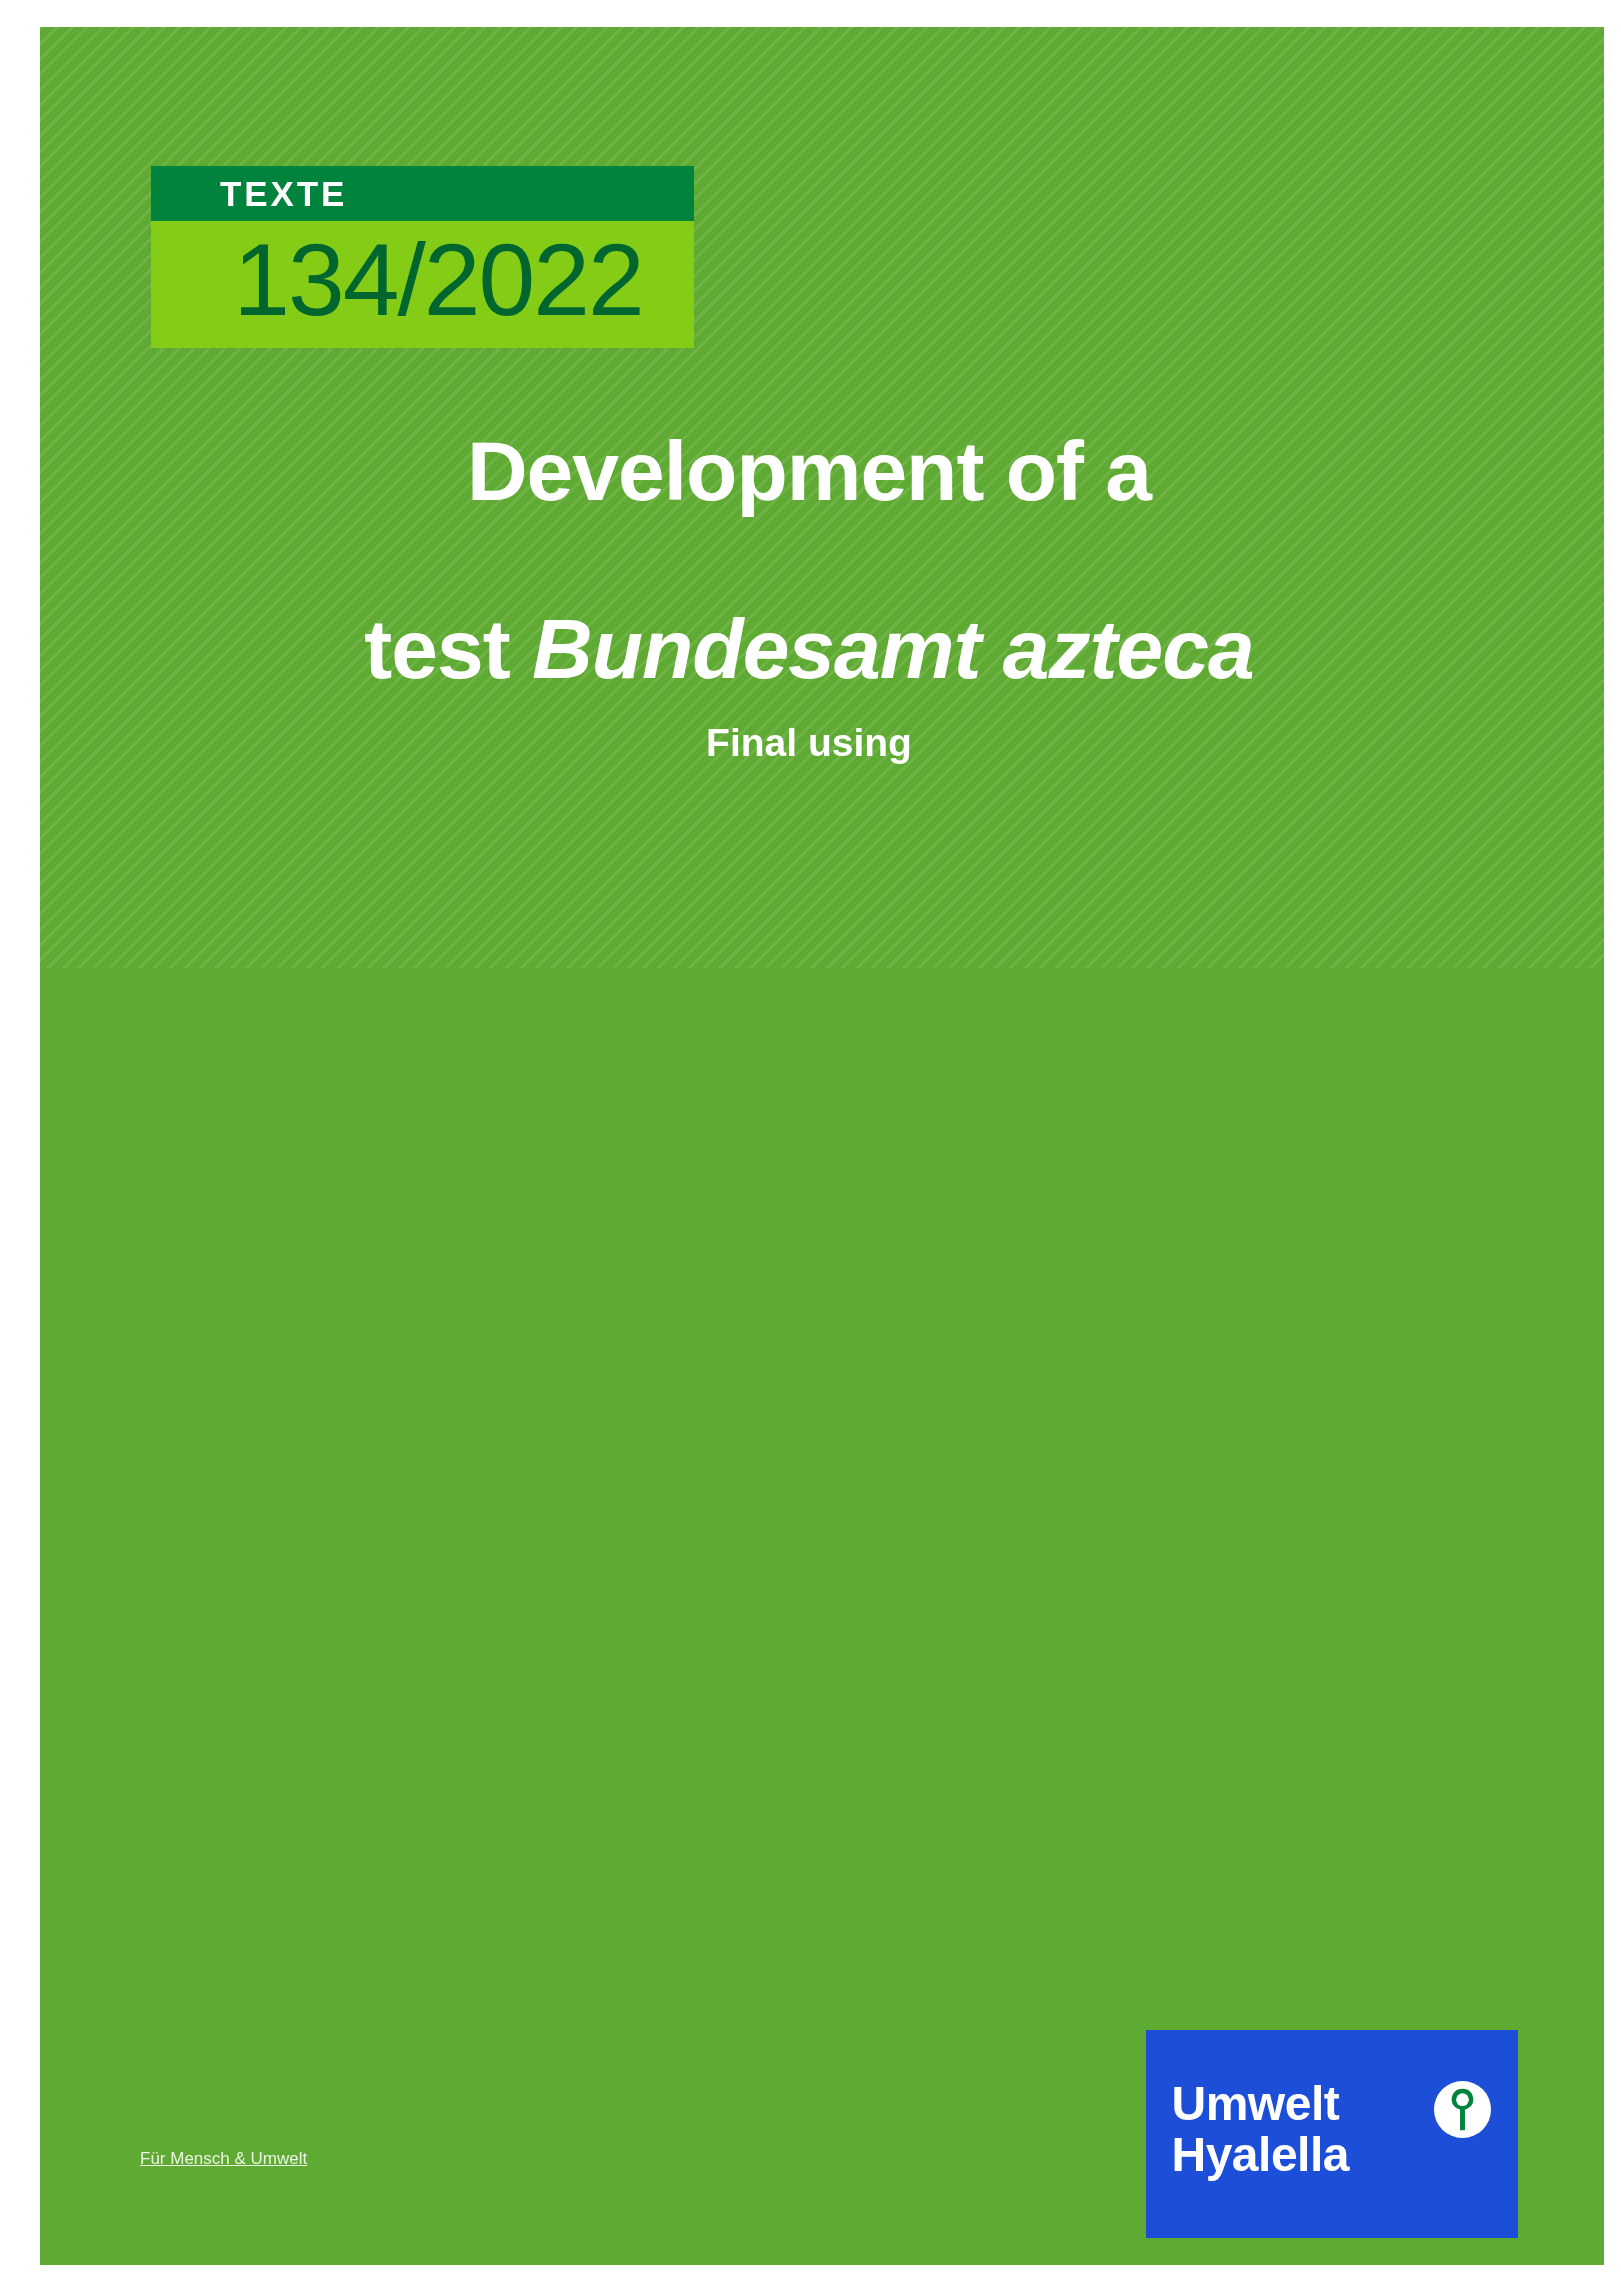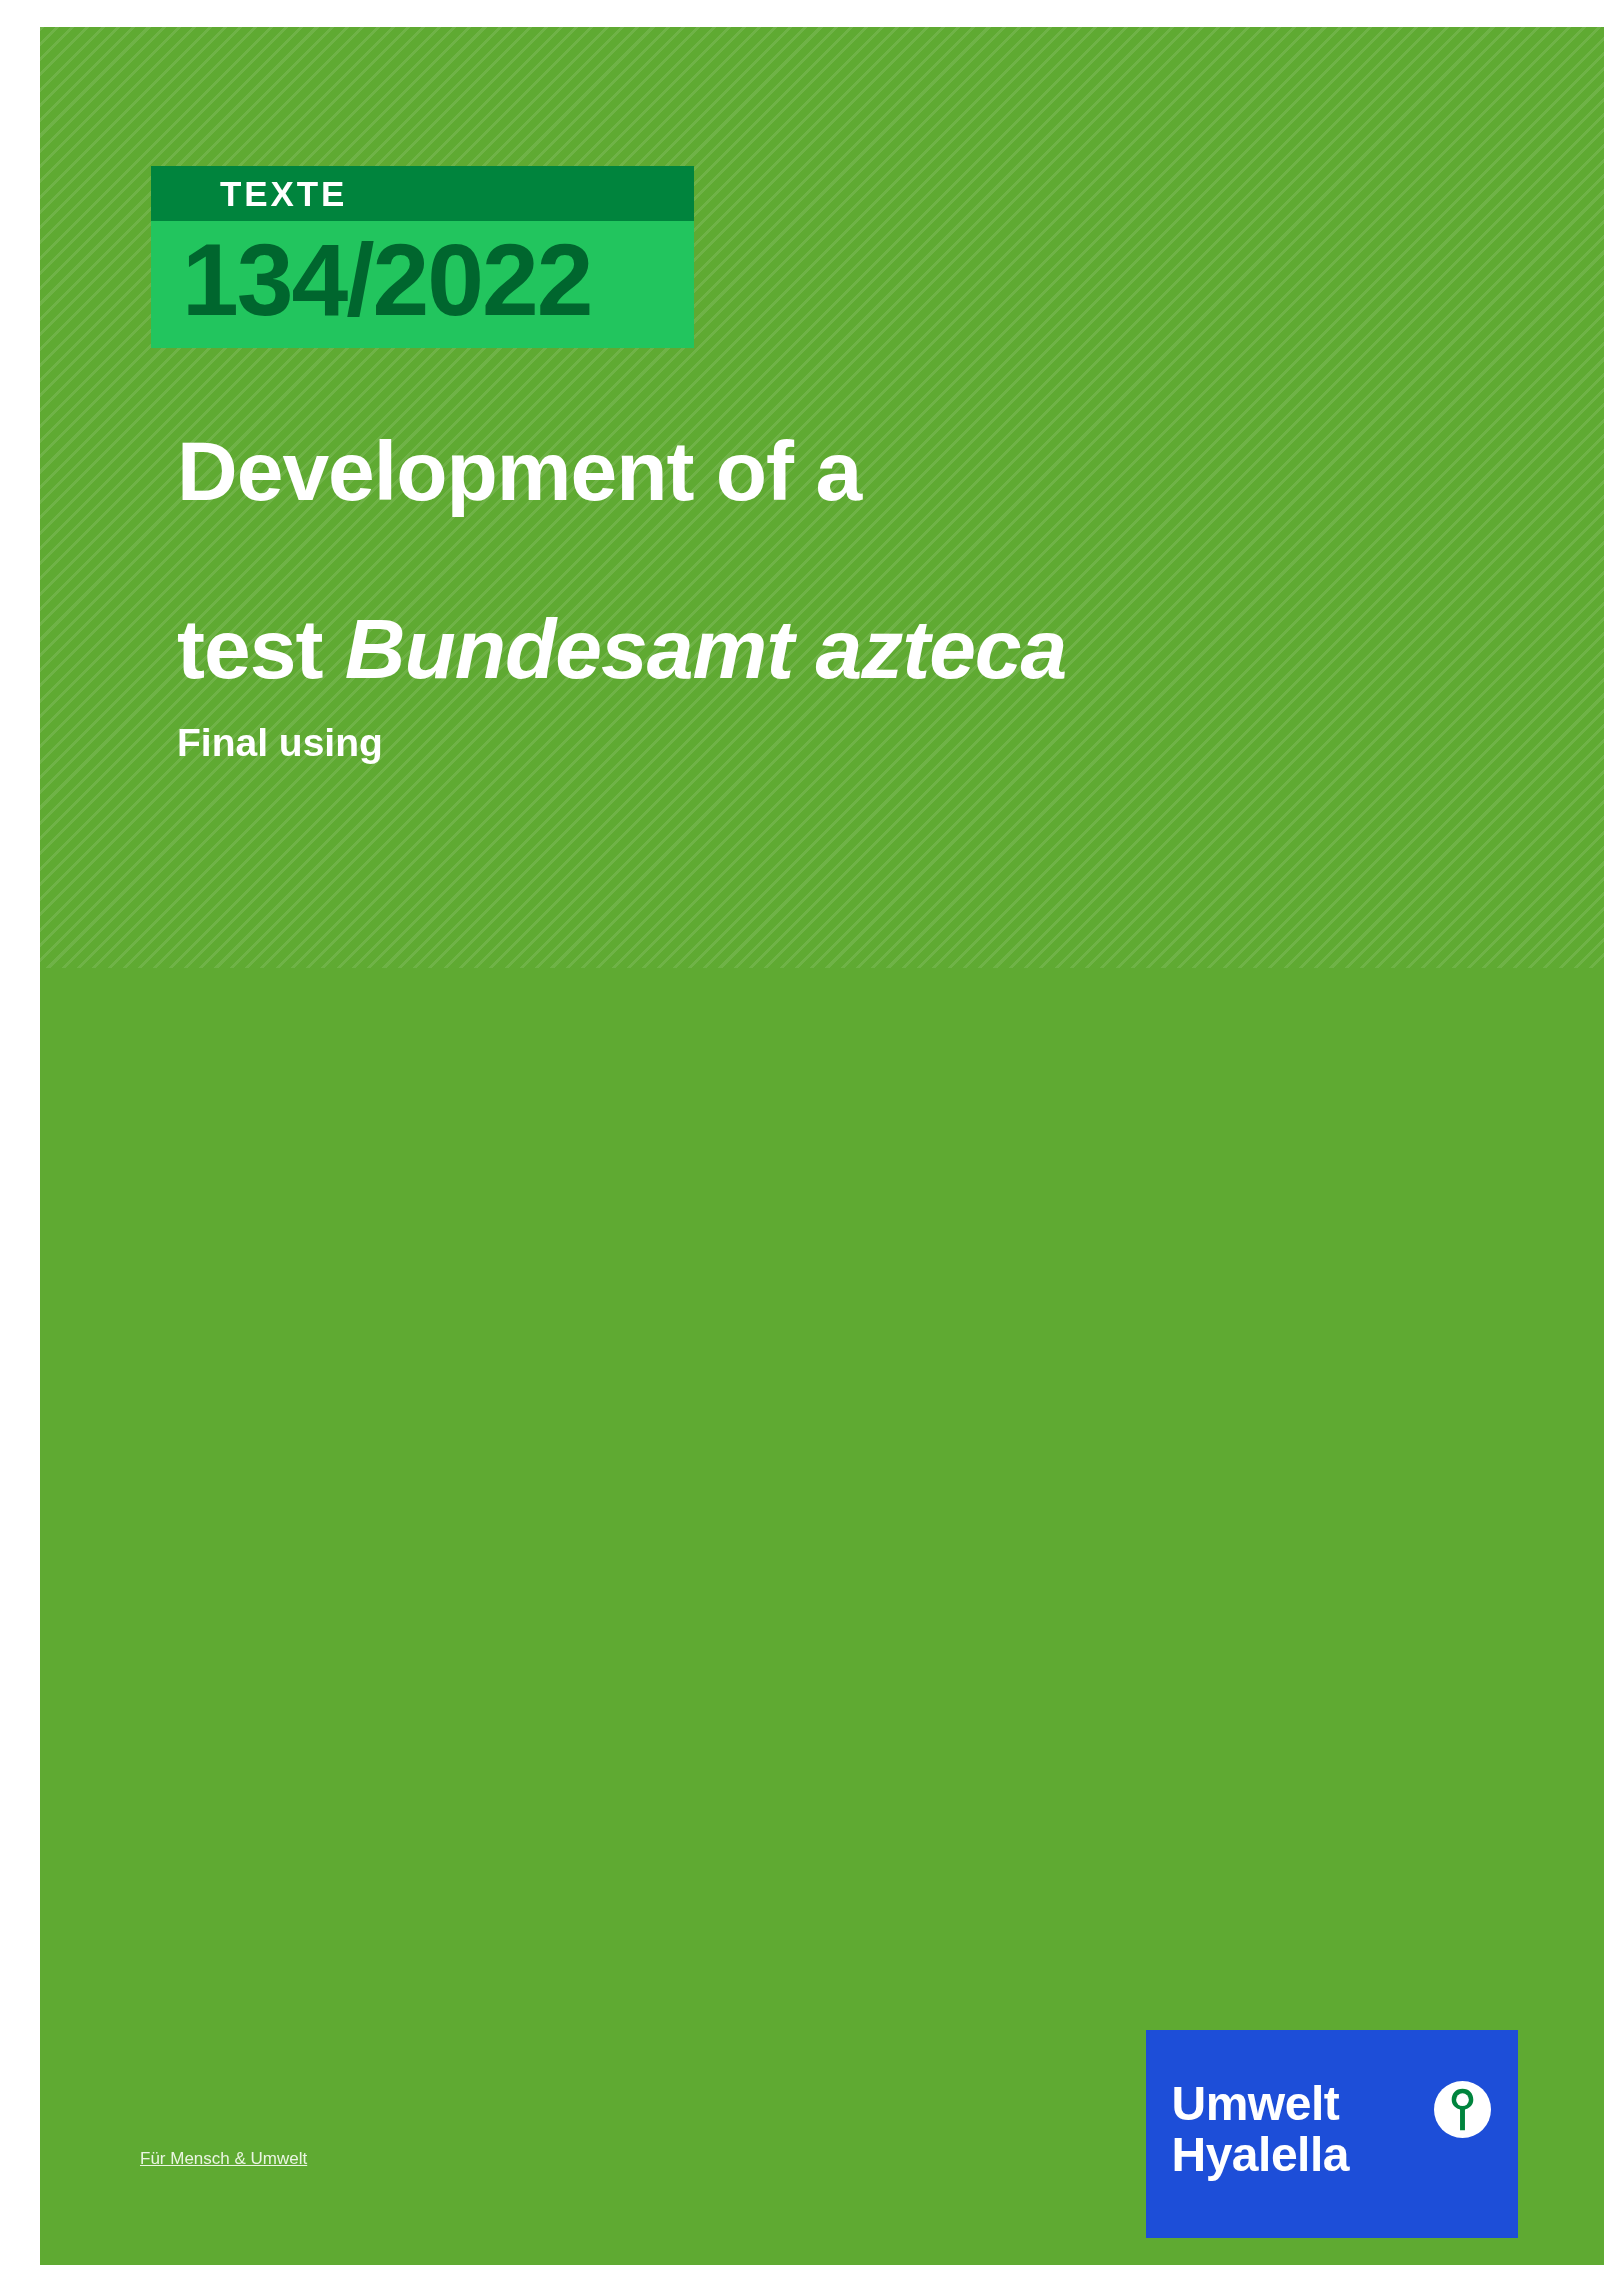--- a/index.html
+++ b/index.html
@@ -60,38 +60,40 @@
     color: #ffffff;
     font-size: 35px;
     font-weight: bold;
     letter-spacing: 2.9px;
     padding: 9.8px 0 9.8px 69px;
     box-sizing: border-box;
     height: 55px;
     line-height: 35px;
   }
   .texte-number {
-    background: #22c55e;
+    background: #84cc16;
     color: #00662e;
     font-size: 102px;
-    font-weight: bold;
+    font-weight: normal;
     line-height: 118px;
     height: 127px;
     padding-left: 31px;
     box-sizing: border-box;
     letter-spacing: -2px;
+    text-align: center;
   }
 
   
   .title-block {
     position: absolute;
     left: 137px;
     top: 400px;
     width: 1264px;
     color: #ffffff;
+    text-align: center;
   }
   .main-title {
     font-size: 84px;
     font-weight: bold;
     line-height: 1.06;
     letter-spacing: -1px;
     margin: 0;
   }
   .main-title .italic {
     font-style: italic;

